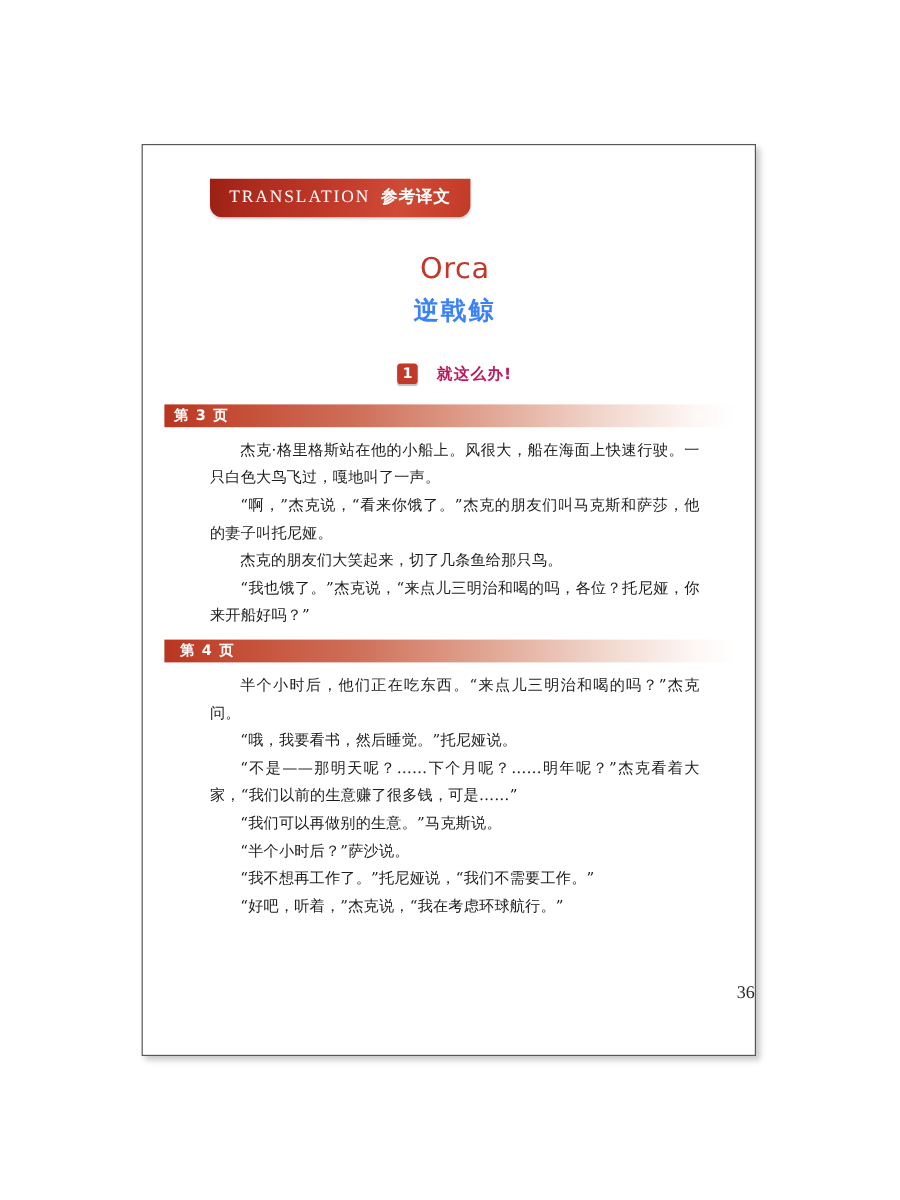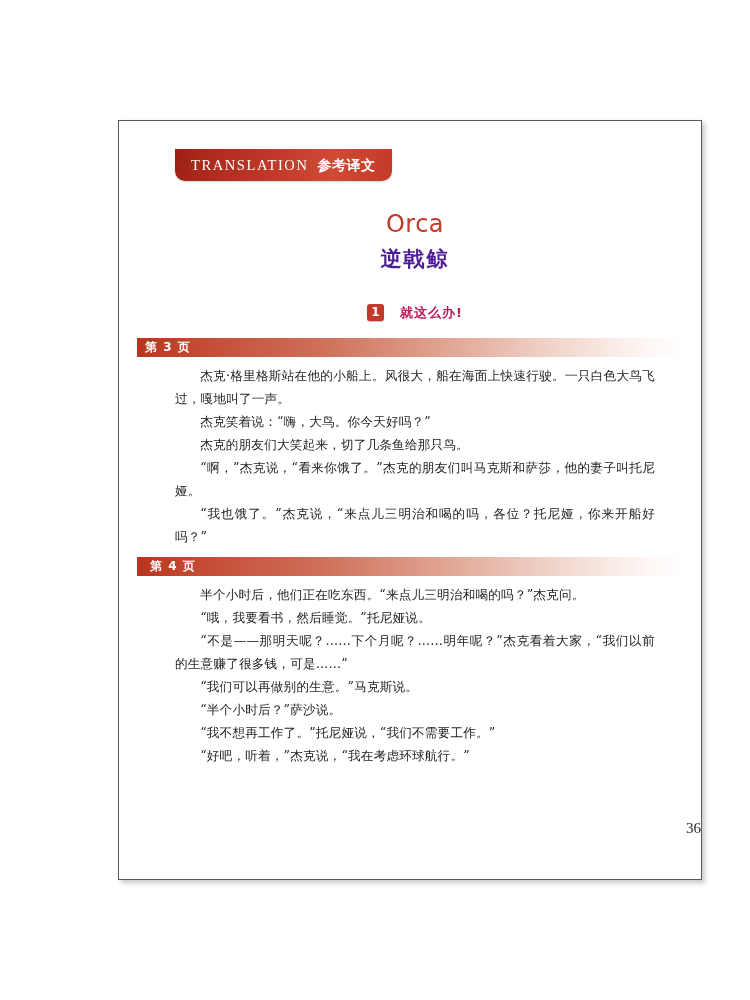--- a/index.html
+++ b/index.html
@@ -13,21 +13,21 @@
     font-family: "Liberation Serif", "DejaVu Serif", serif;
     position: relative;
     overflow: hidden;
   }
 
   
   .sheet {
     position: absolute;
     left: 118px;
     top: 120px;
-    width: 584px;
+    width: 512px;
     height: 760px;
     background: #ffffff;
     border: 1px solid #585858;
     box-shadow: 3px 3px 5px rgba(0,0,0,0.22);
     box-sizing: border-box;
   }
 
   .sheet-inner {
     position: absolute;
     left: 0; top: 0; right: 0; bottom: 0;
@@ -72,21 +72,21 @@
     color: #c0392b;
     font-family: "DejaVu Sans", "Liberation Sans", sans-serif;
     font-size: 24px;
     font-weight: 400;
     letter-spacing: 0.5px;
     margin-top: 28px;
     line-height: 1.1;
   }
   .title-cn {
     text-align: center;
-    color: #4c1d95;
+    color: #3b82f6;
     font-family: "DejaVu Sans", "Liberation Sans", sans-serif;
     font-size: 21px;
     font-weight: bold;
     letter-spacing: 2px;
     margin-top: 10px;
     line-height: 1.2;
   }
 
   
   .section-head {
@@ -180,23 +180,22 @@
     <div class="title-en">Orca</div>
     <div class="title-cn">逆戟鲸</div>
 
     <div class="section-head">
       <span class="sec-num">1</span><span class="sec-title">就这么办!</span>
     </div>
 
     <div class="page-bar">第 3 页</div>
     <div class="body-text">
       <p>杰克·格里格斯站在他的小船上。风很大，船在海面上快速行驶。一只白色大鸟飞过，嘎地叫了一声。</p>
-      <p>杰克笑着说：“嗨，大鸟。你今天好吗？”</p>
+      <p>“啊，”杰克说，“看来你饿了。”杰克的朋友们叫马克斯和萨莎，他的妻子叫托尼娅。</p>
       <p>杰克的朋友们大笑起来，切了几条鱼给那只鸟。</p>
-      <p>“啊，”杰克说，“看来你饿了。”杰克的朋友们叫马克斯和萨莎，他的妻子叫托尼娅。</p>
       <p>“我也饿了。”杰克说，“来点儿三明治和喝的吗，各位？托尼娅，你来开船好吗？”</p>
     </div>
 
     <div class="page-bar second">第 4 页</div>
     <div class="body-text">
       <p>半个小时后，他们正在吃东西。“来点儿三明治和喝的吗？”杰克问。</p>
       <p>“哦，我要看书，然后睡觉。”托尼娅说。</p>
       <p>“不是——那明天呢？……下个月呢？……明年呢？”杰克看着大家，“我们以前的生意赚了很多钱，可是……”</p>
       <p>“我们可以再做别的生意。”马克斯说。</p>
       <p>“半个小时后？”萨沙说。</p>

